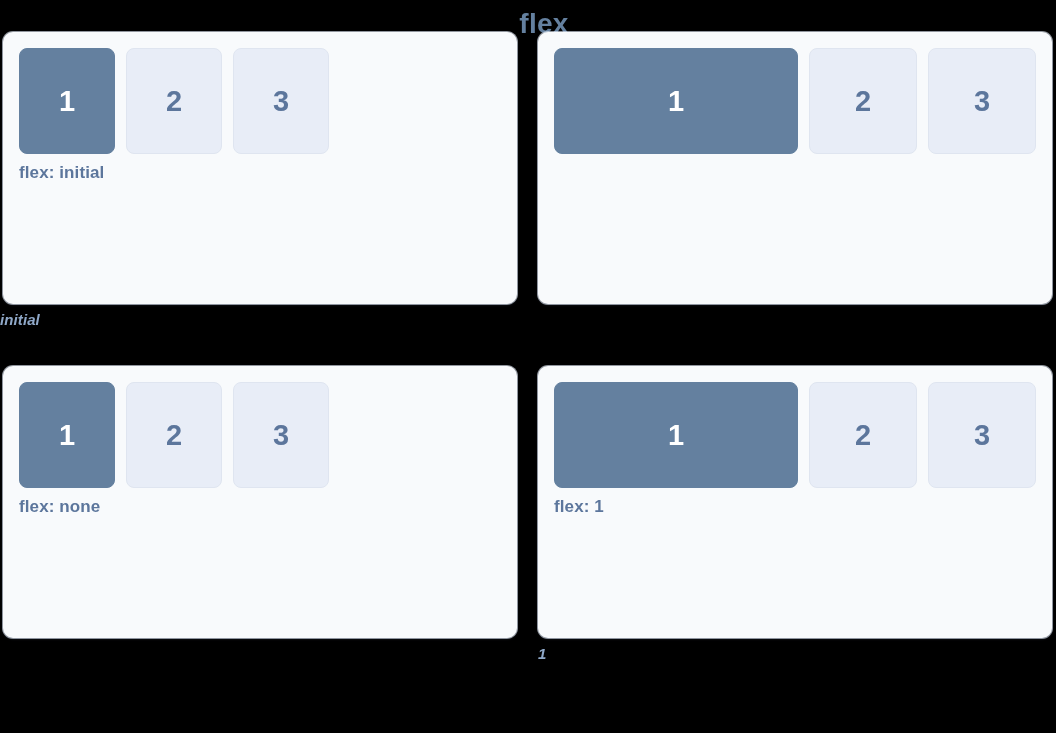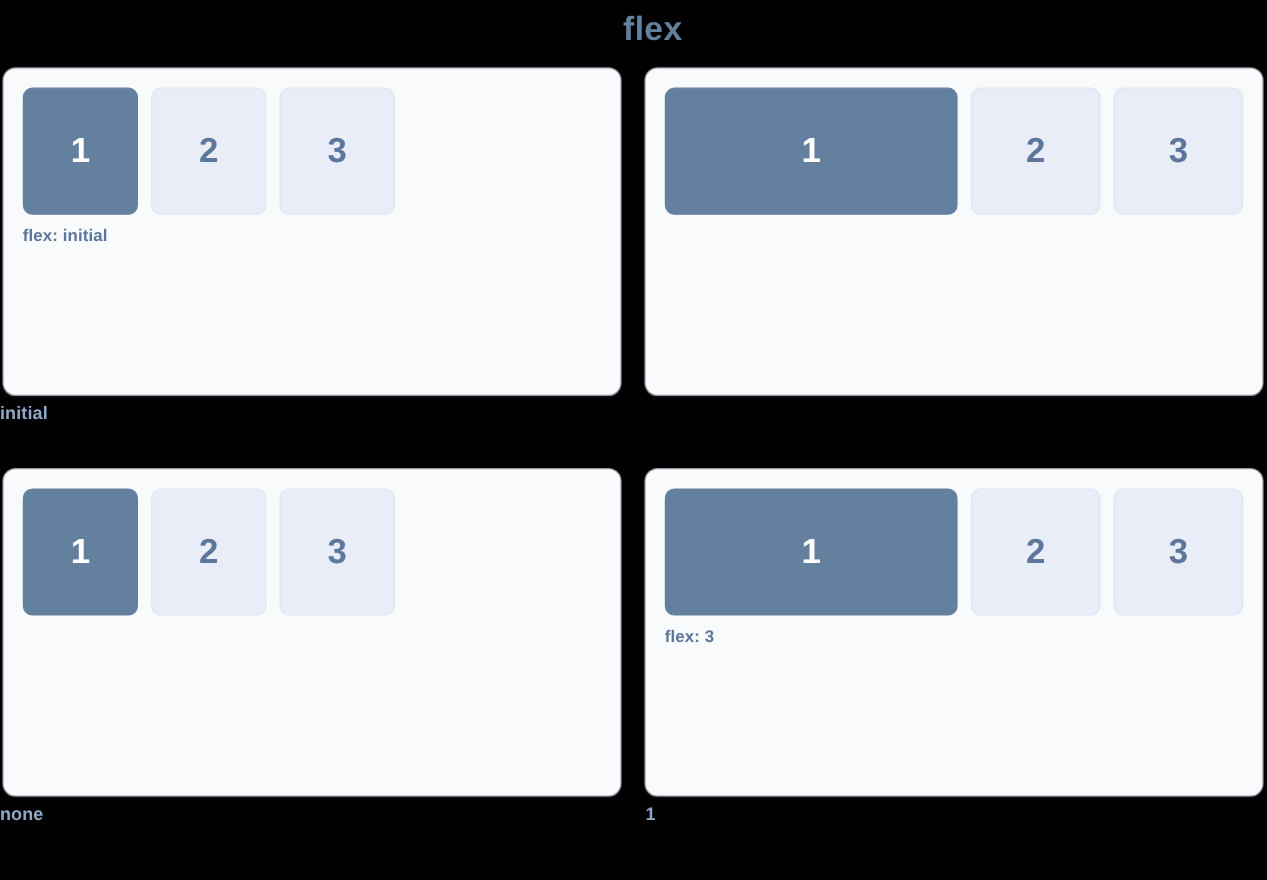--- a/index.html
+++ b/index.html
@@ -20,21 +20,21 @@
   }
 
   .page-title {
     width: 1056px;
     text-align: center;
     font-size: 28px;
     font-weight: bold;
     color: #64809f;
     letter-spacing: 0.3px;
     padding-top: 4px;
-    height: 57px;
+    height: 32px;
     line-height: 40px;
     padding-left: 32px;
   }
 
   .grid {
     display: flex;
     flex-wrap: wrap;
     width: 1056px;
     column-gap: 21px;
     row-gap: 37px;
@@ -88,33 +88,34 @@
   .demo-initial .box-1 { width: 96px; }
   .demo-none    .box-1 { width: 96px; }
 
   .demo-auto .box-1,
   .demo-one  .box-1 { flex: 1 1 auto; width: auto; }
   .demo-auto .box-2, .demo-auto .box-3,
   .demo-one  .box-2, .demo-one  .box-3 { width: 108px; }
 
   .panel-label {
     margin-top: 9px;
-    font-size: 14px;
+    font-size: 17px;
     font-weight: bold;
     color: #5c769c;
     letter-spacing: 0.1px;
   }
 
   .caption {
     margin-top: 7px;
     font-size: 15px;
     font-weight: bold;
     color: #8fa8c8;
     letter-spacing: 0.1px;
     line-height: 18px;
+    font-style: italic;
   }
 
   .cell-left .caption { margin-left: -3px; }
 </style>
 </head>
 <body>
 
 <div id="root">
 
   <div class="page-title">flex</div>
@@ -143,30 +144,30 @@
       </div>
     </div>
 
     <div class="cell cell-left">
       <div class="panel demo-none">
         <div class="flex-row">
           <div class="box filled box-1">1</div>
           <div class="box box-2">2</div>
           <div class="box box-3">3</div>
         </div>
+        <div class="panel-label">flex: none</div>
       </div>
-      <div class="caption">none</div>
     </div>
 
     <div class="cell cell-right">
       <div class="panel demo-one">
         <div class="flex-row">
           <div class="box filled box-1">1</div>
           <div class="box box-2">2</div>
           <div class="box box-3">3</div>
         </div>
-        <div class="panel-label">flex: 3</div>
+        <div class="panel-label">flex: 1</div>
       </div>
       <div class="caption">1</div>
     </div>
 
   </div>
 </div>
 
 </body></html>

